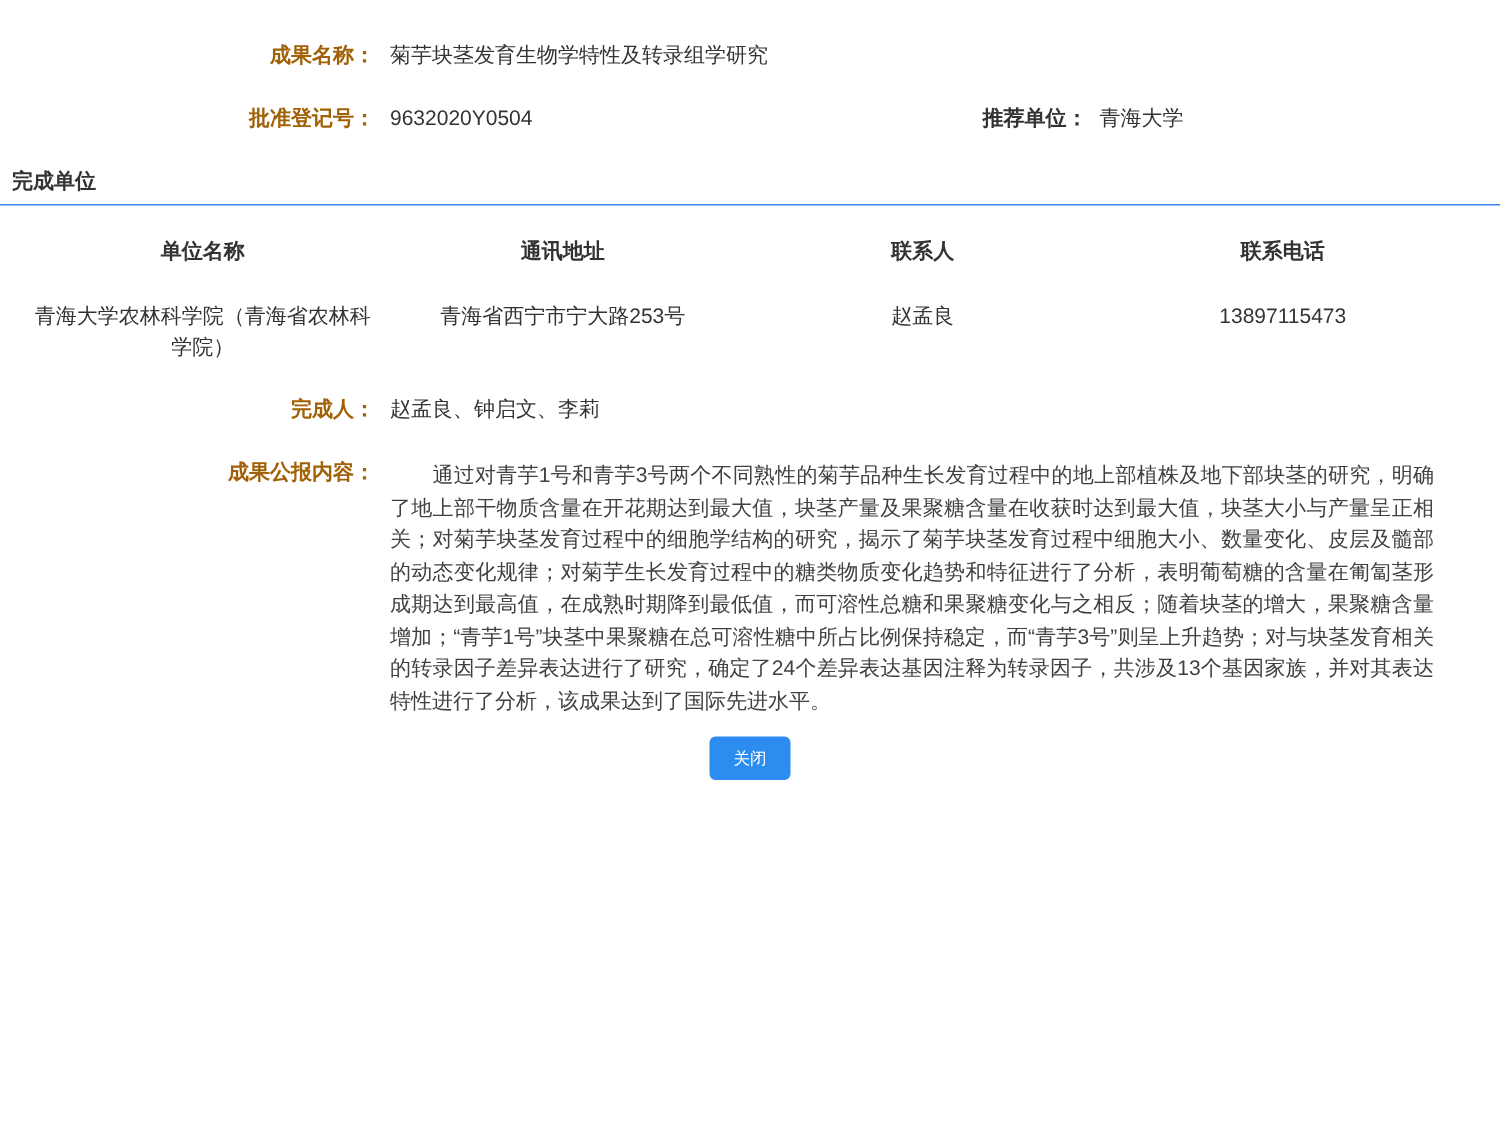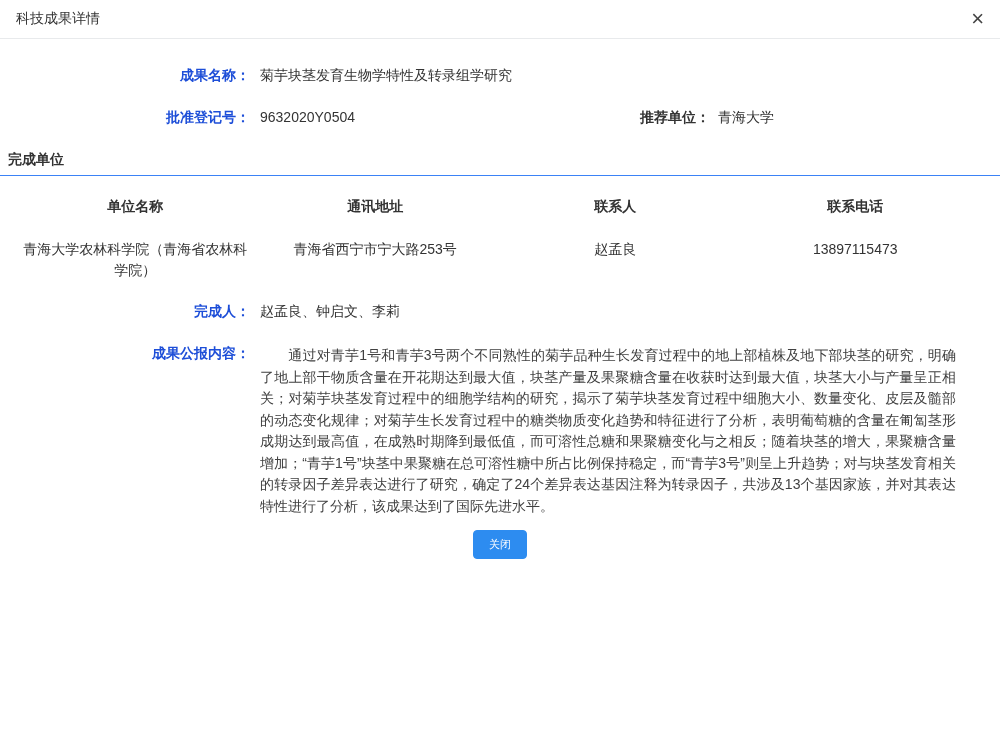--- a/index.html
+++ b/index.html
@@ -34,25 +34,25 @@
 
   
   .modal-body { padding-top: 28px; }
 
   .form-row { display: flex; margin-bottom: 24px; }
   .form-label {
     width: 250px;
     flex: none;
     text-align: right;
     font-weight: bold;
-    color: #1d4ed8;
+    color: #a16207;
   }
   .form-value { padding-left: 10px; color: #333; }
 
-  .two-col { display: flex; }
+  .two-col { display: flex; gap: 15px; }
   .col-left { display: flex; width: 640px; flex: none; }
   .col-right { display: flex; flex: 1; }
   .col-right .form-label-auto { font-weight: bold; }
   .col-right .form-value { padding-left: 8px; }
 
   .section-title {
     font-weight: bold;
     padding: 0 0 6px 8px;
     border-bottom: 1px solid #3b82f6;
   }
@@ -102,24 +102,20 @@
     font-size: 11px;
     font-family: inherit;
     cursor: pointer;
   }
 </style>
 </head>
 <body>
 
 <div class="modal">
 
-  <div class="modal-header">
-    <span class="modal-title">科技成果详情</span>
-    <span class="close-btn">×</span>
-  </div>
 
   <div class="modal-body">
 
     <div class="form-row">
       <div class="form-label">成果名称：</div>
       <div class="form-value">菊芋块茎发育生物学特性及转录组学研究</div>
     </div>
 
     <div class="form-row two-col">
       <div class="col-left">

